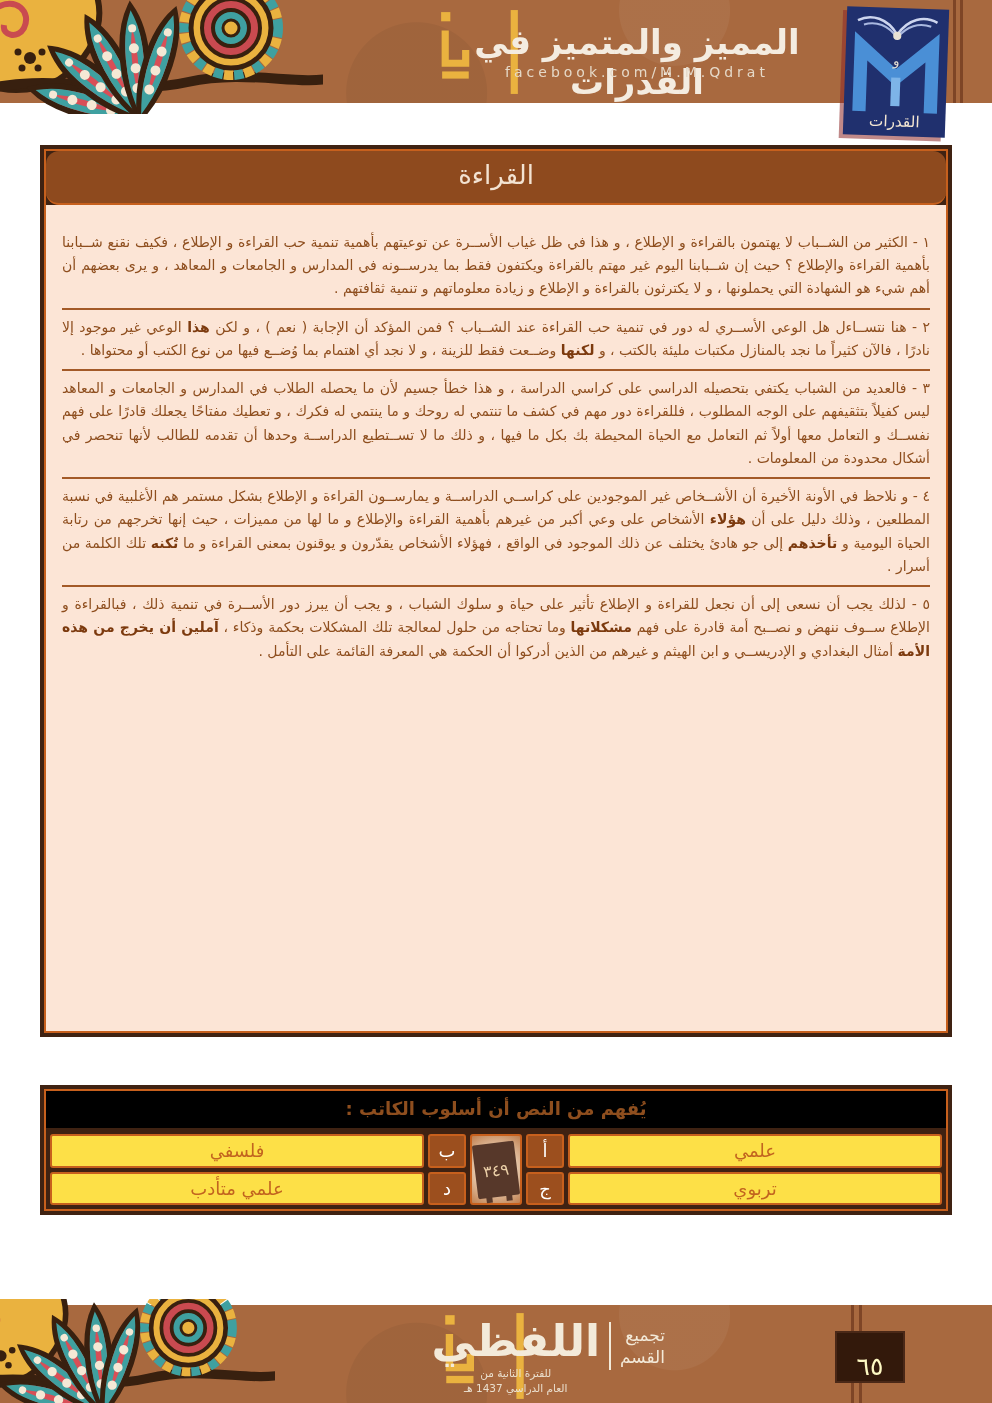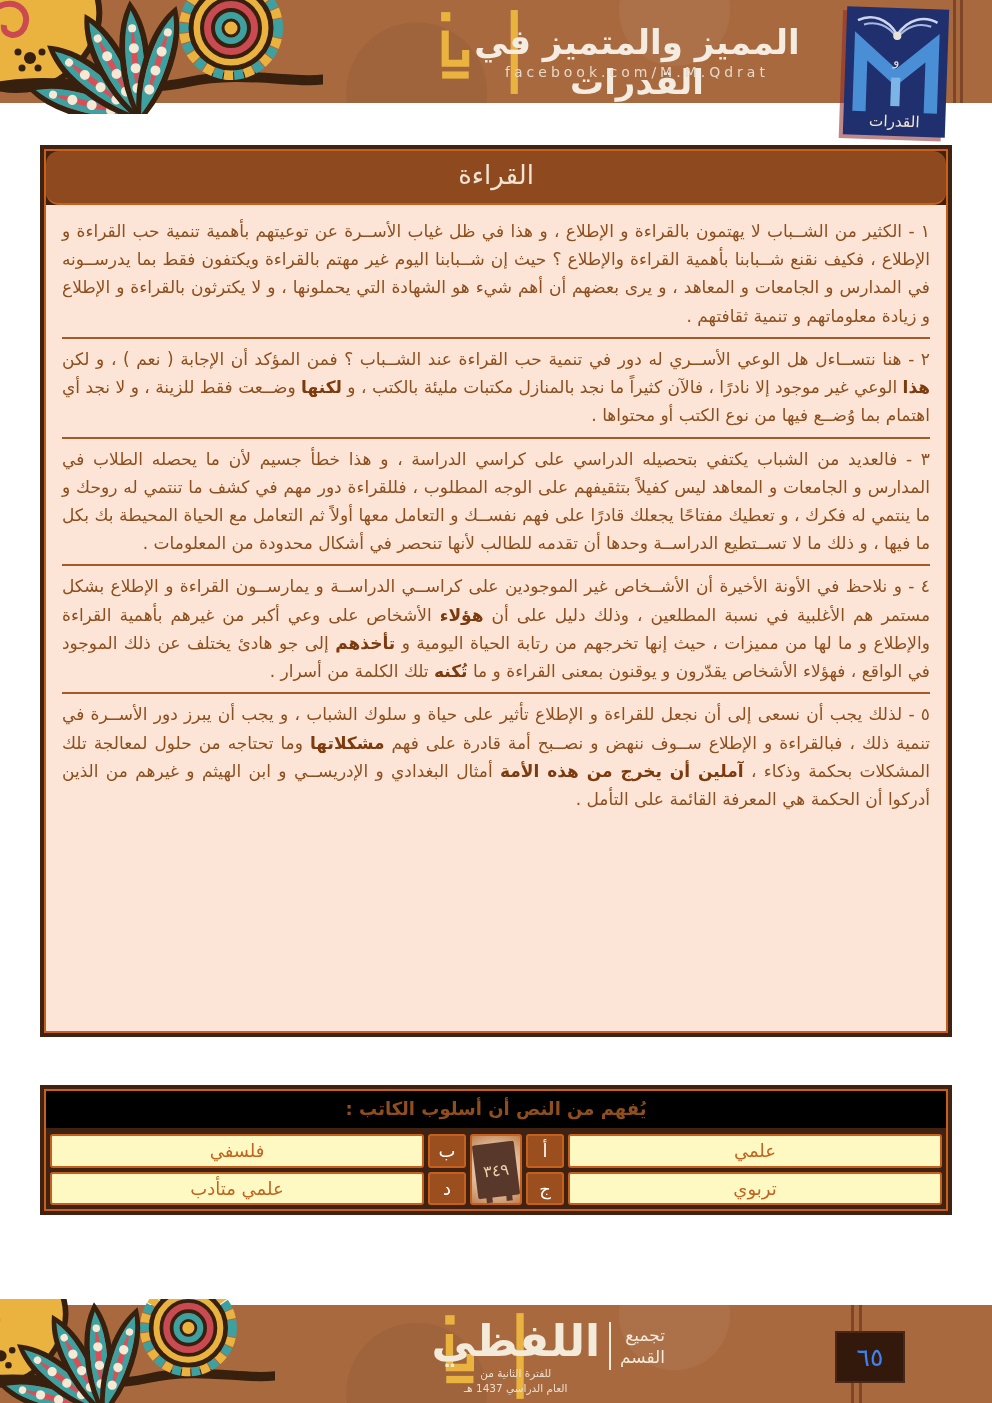--- a/index.html
+++ b/index.html
@@ -25,35 +25,35 @@
                  background:#20306e; transform:rotate(2deg);
                  box-shadow:-4px 4px 0 rgba(140,40,40,0.55); }
   .qudrat-logo svg { width:100%; height:100%; }
 
   
   .reading-box { position:absolute; left:40px; top:145px; width:912px; height:892px;
                  background:#3f2212; padding:4px; }
   .inner-frame { border:2px solid #c7601d; height:100%; display:flex; flex-direction:column; overflow:hidden; }
   .reading-title-bar { background:#8e4a1e; color:#f3e3d2; text-align:center;
                        font-size:26px; padding:9px 0 13px; border-bottom:2px solid #c7601d;border-radius:13px; }
-  .reading-content { background:#fce5d6; flex:1; direction:rtl; padding:6px 16px 4px;
-                     color:#8e4e1e; font-size:17px; line-height:1.66; text-align:justify; overflow:hidden; }
+  .reading-content { background:#fce5d6; flex:1; direction:rtl; padding:20px 16px 4px;
+                     color:#8e4e1e; font-size:14px; line-height:1.66; text-align:justify; overflow:hidden; }
   .para { padding:6px 0 7px; }
   .para + .para { border-top:2px solid #a35a28; }
   .b { font-weight:bold; color:#7c3a0e; }
 
   
   .question-box { position:absolute; left:40px; top:1085px; width:912px; height:130px;
                   background:#3f2212; padding:4px; }
   .question-header { background:#000000; color:#8e4e1e; font-weight:bold; text-align:center;
                      font-size:18px; padding:7px 0 9px; direction:rtl; border-bottom:2px solid #3f2212; }
   .answers { flex:1; display:grid; direction:rtl;
              grid-template-columns:1fr 38px 52px 38px 1fr; grid-template-rows:1fr 1fr;
              gap:4px; padding:4px; background:#3f2212; }
-  .answer { background:#fef9c3; border:2px solid #c7601d; border-radius:3px;
+  .answer { background:#fde047; border:2px solid #c7601d; border-radius:3px;
             display:flex; align-items:center; justify-content:center;
             color:#c2641f; font-size:18px; cursor:pointer; }
   .letter { background:#9c4f1e; border:2px solid #c7601d; border-radius:3px; color:#fff;
             display:flex; align-items:center; justify-content:center; font-size:18px; cursor:pointer; }
   .opt-a{grid-area:1/1;} .lt-a{grid-area:1/2;} .lt-b{grid-area:1/4;} .opt-b{grid-area:1/5;}
   .opt-c{grid-area:2/1;} .lt-c{grid-area:2/2;} .lt-d{grid-area:2/4;} .opt-d{grid-area:2/5;}
   .qnum-cell { grid-area:1/3/3/4; border:2px solid #c7601d; border-radius:3px;
                background:radial-gradient(circle, #f8ead6 25%, #c08050 100%);
                display:flex; align-items:center; justify-content:center; }
   .chalkboard { position:relative; width:42px; height:54px; background:#57382a;
@@ -65,22 +65,22 @@
 
   
   .footer-brand { position:absolute; top:1318px; right:327px; display:flex; direction:rtl;
                   align-items:flex-start; color:#f3ead9; }
   .fb-section { font-size:17px; line-height:1.3; text-align:right; padding-top:6px; }
   .fb-divider { width:2px; height:48px; background:#f3ead9; margin:4px 9px 0; }
   .fb-name { font-size:44px; font-weight:bold; line-height:1.05; letter-spacing:1px; }
   .fb-period { font-size:10.5px; color:#eadfce; text-align:center; line-height:1.45; margin-top:2px; }
   .page-num-box { position:absolute; left:835px; top:1331px; width:70px; height:52px;
                   background:#33190b; border:2px solid #4a2817;
-                  display:flex; align-items:center; justify-content:center;
-                  color:#3b82f6; font-size:25px; }
+                  display:flex; align-items:flex-end; justify-content:center;
+                  color:#fef9c3; font-size:25px; }
 </style>
 </head>
 <body>
 
 <div class="page">
 
   <div class="band header">
     <svg class="ornament" style="left:-12px; top:-8px;" width="335" height="122" viewBox="0 0 335 122" aria-hidden="true">
       <defs>
         <g id="petal">

